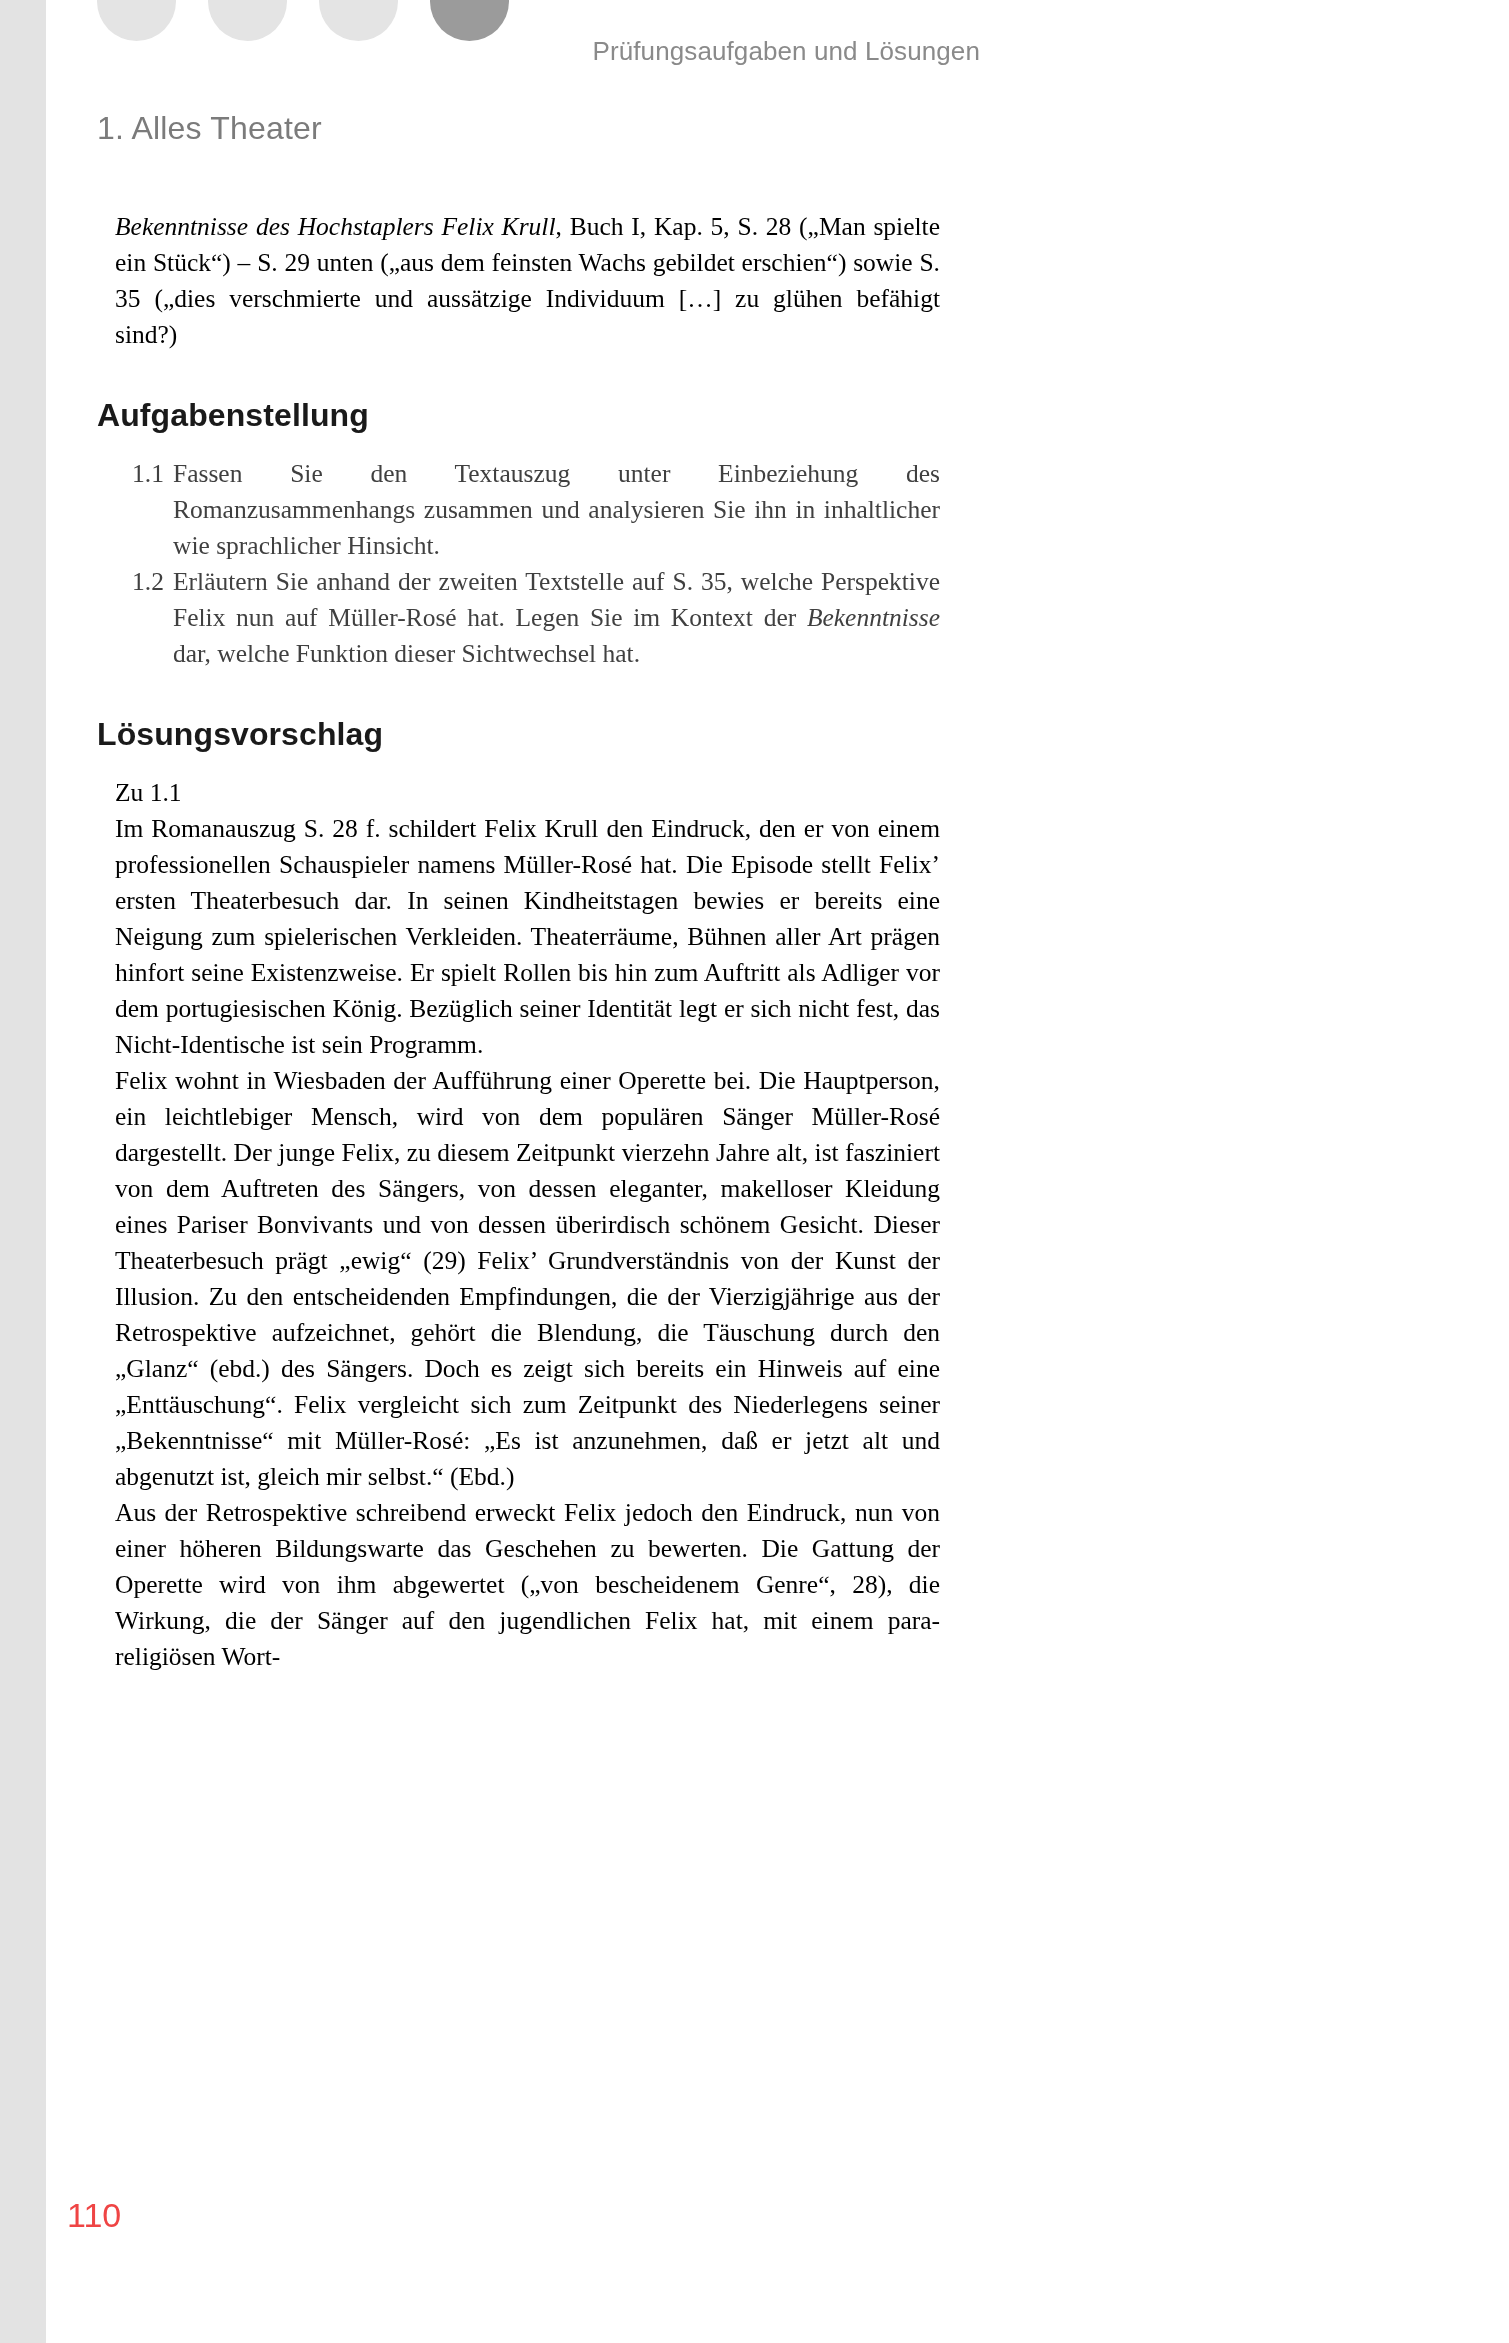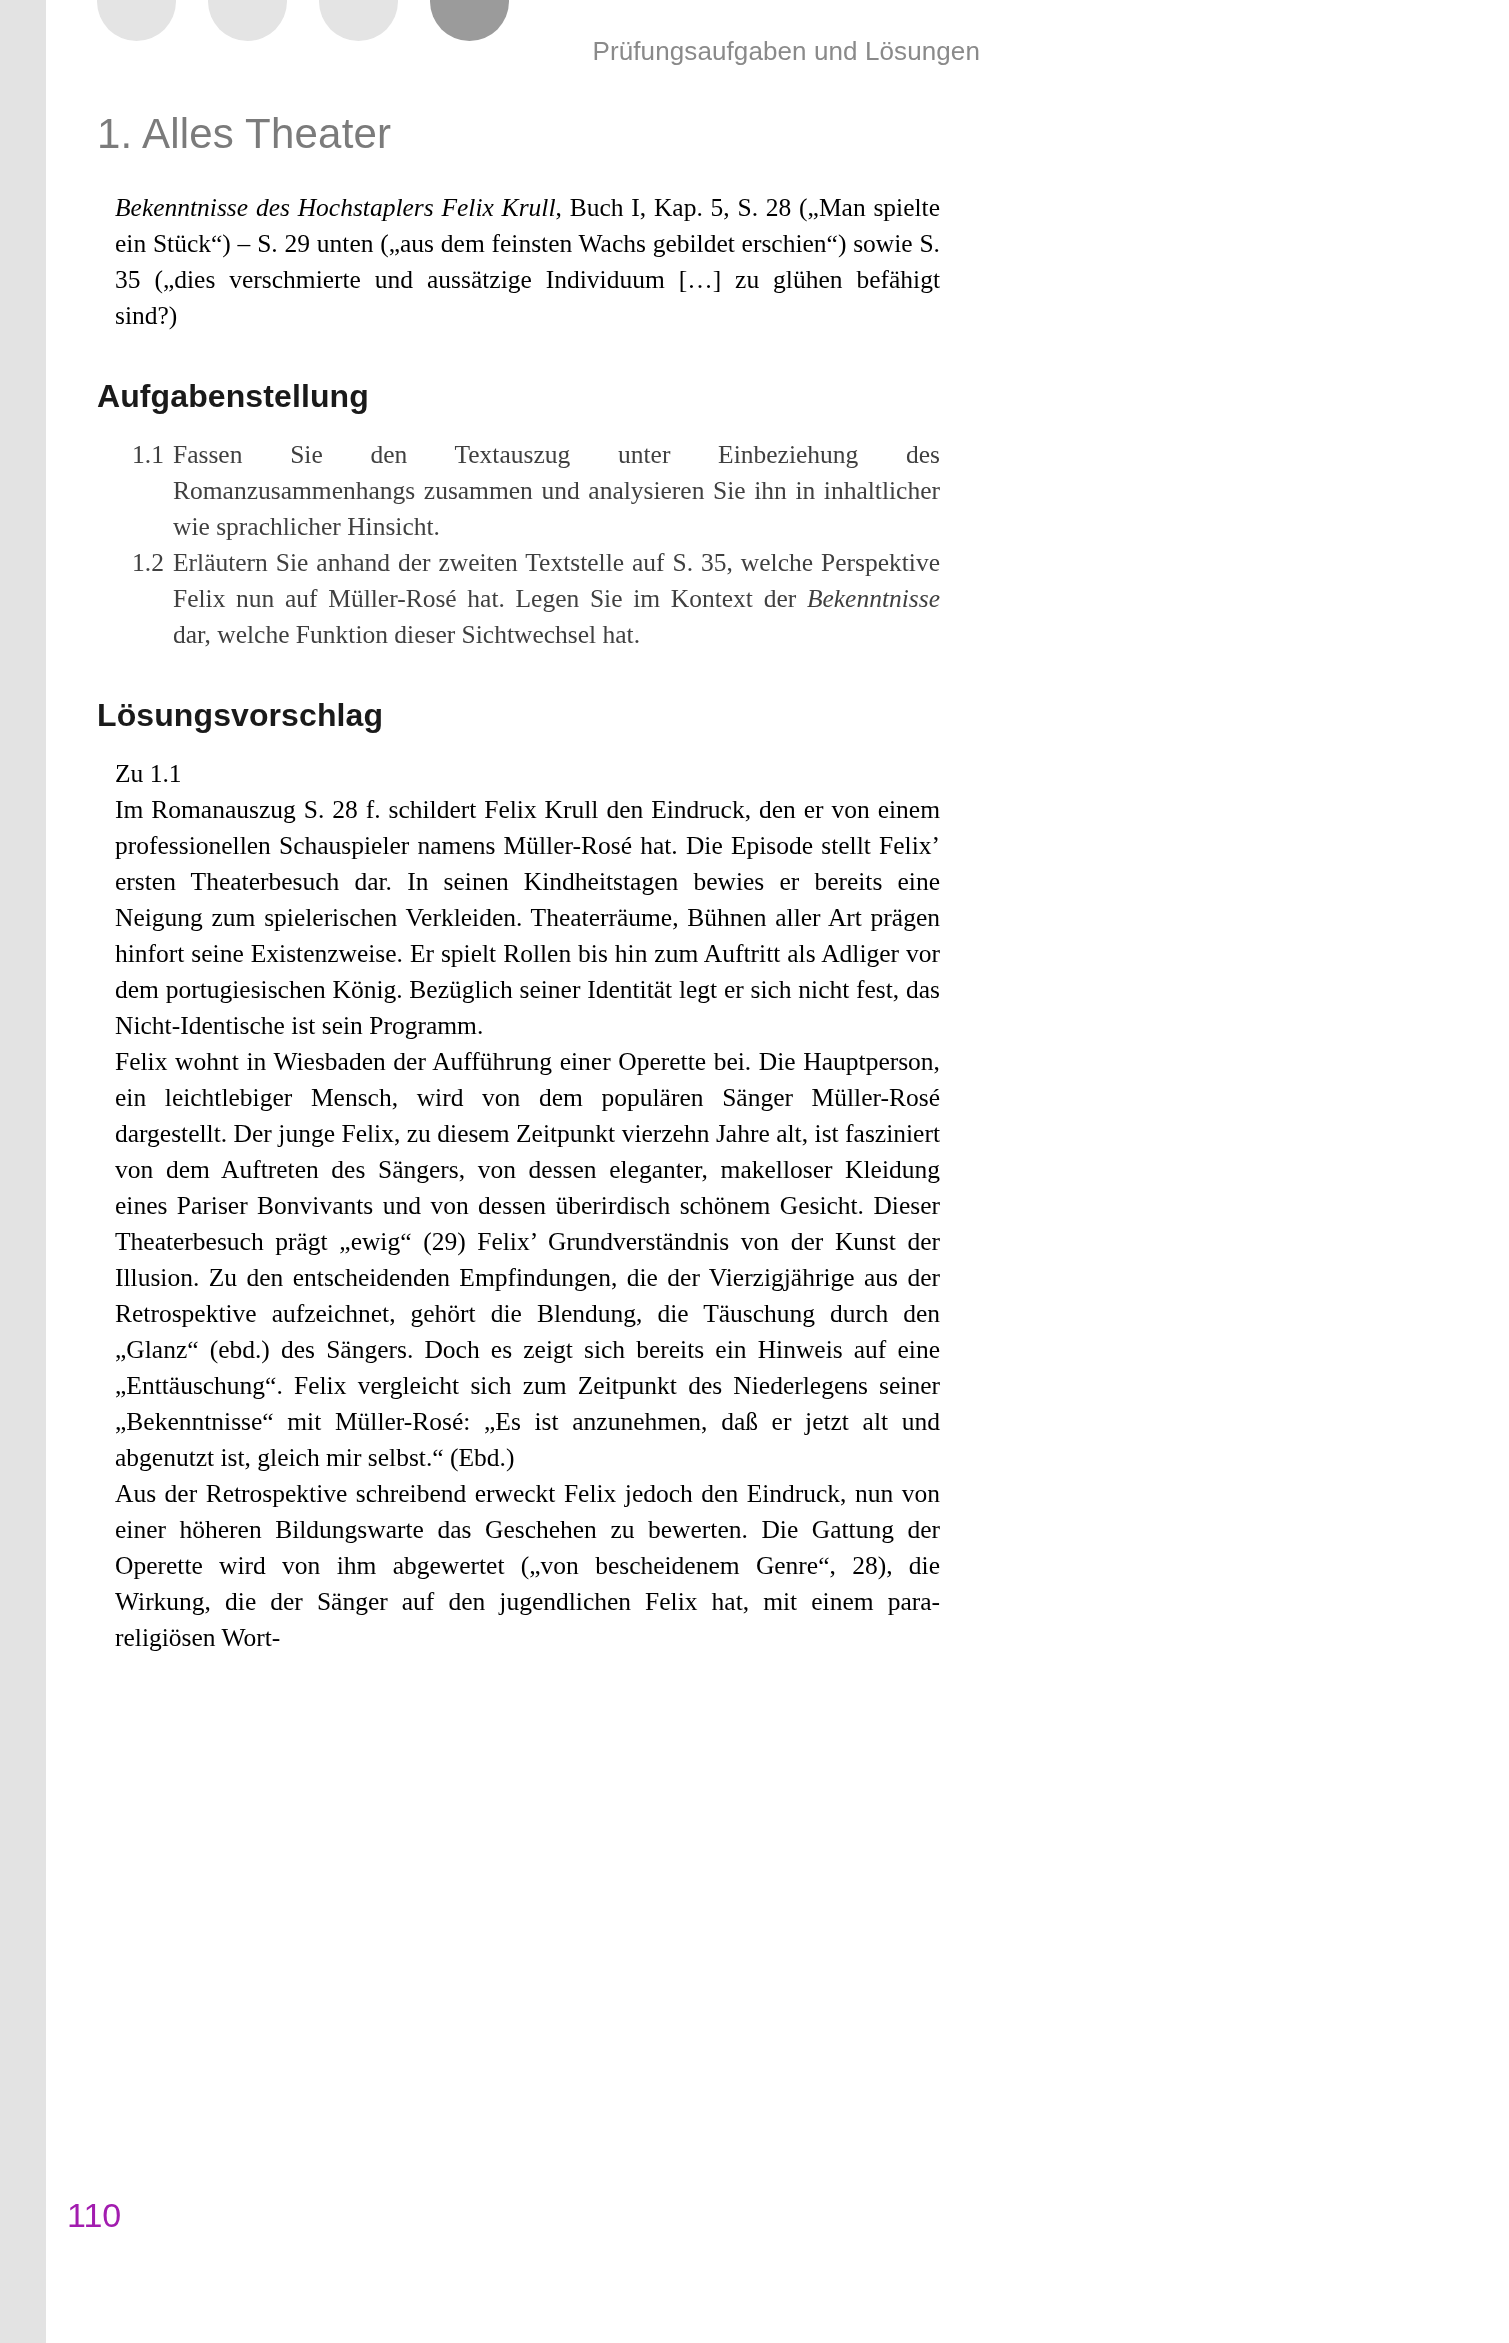--- a/index.html
+++ b/index.html
@@ -60,24 +60,24 @@
   
   .content {
     position: absolute;
     left: 97px;
     top: 110px;
     width: 843px;
   }
 
   .chapter-title {
     font-family: "Liberation Sans", sans-serif;
-    font-size: 42px;
+    font-size: 32px;
     font-weight: 400;
     color: #7b7b7b;
-    margin: 0 0 32px 0;
+    margin: 0 0 62px 0;
     letter-spacing: 0.2px;
   }
 
   h2.section-heading {
     font-family: "Liberation Sans", sans-serif;
     font-size: 32px;
     font-weight: bold;
     color: #1a1a1a;
     margin: 0 0 22px 0;
     letter-spacing: 0.1px;
@@ -125,21 +125,21 @@
     text-align: justify;
   }
 
   
   .page-number {
     position: absolute;
     left: 67px;
     top: 2196px;
     font-family: "Liberation Sans", sans-serif;
     font-size: 34px;
-    color: #a21caf;
+    color: #ef4444;
   }
 </style>
 </head>
 <body>
 
 <div class="left-strip"></div>
 
 <div class="dots">
   <div class="dot"></div>
   <div class="dot"></div>

